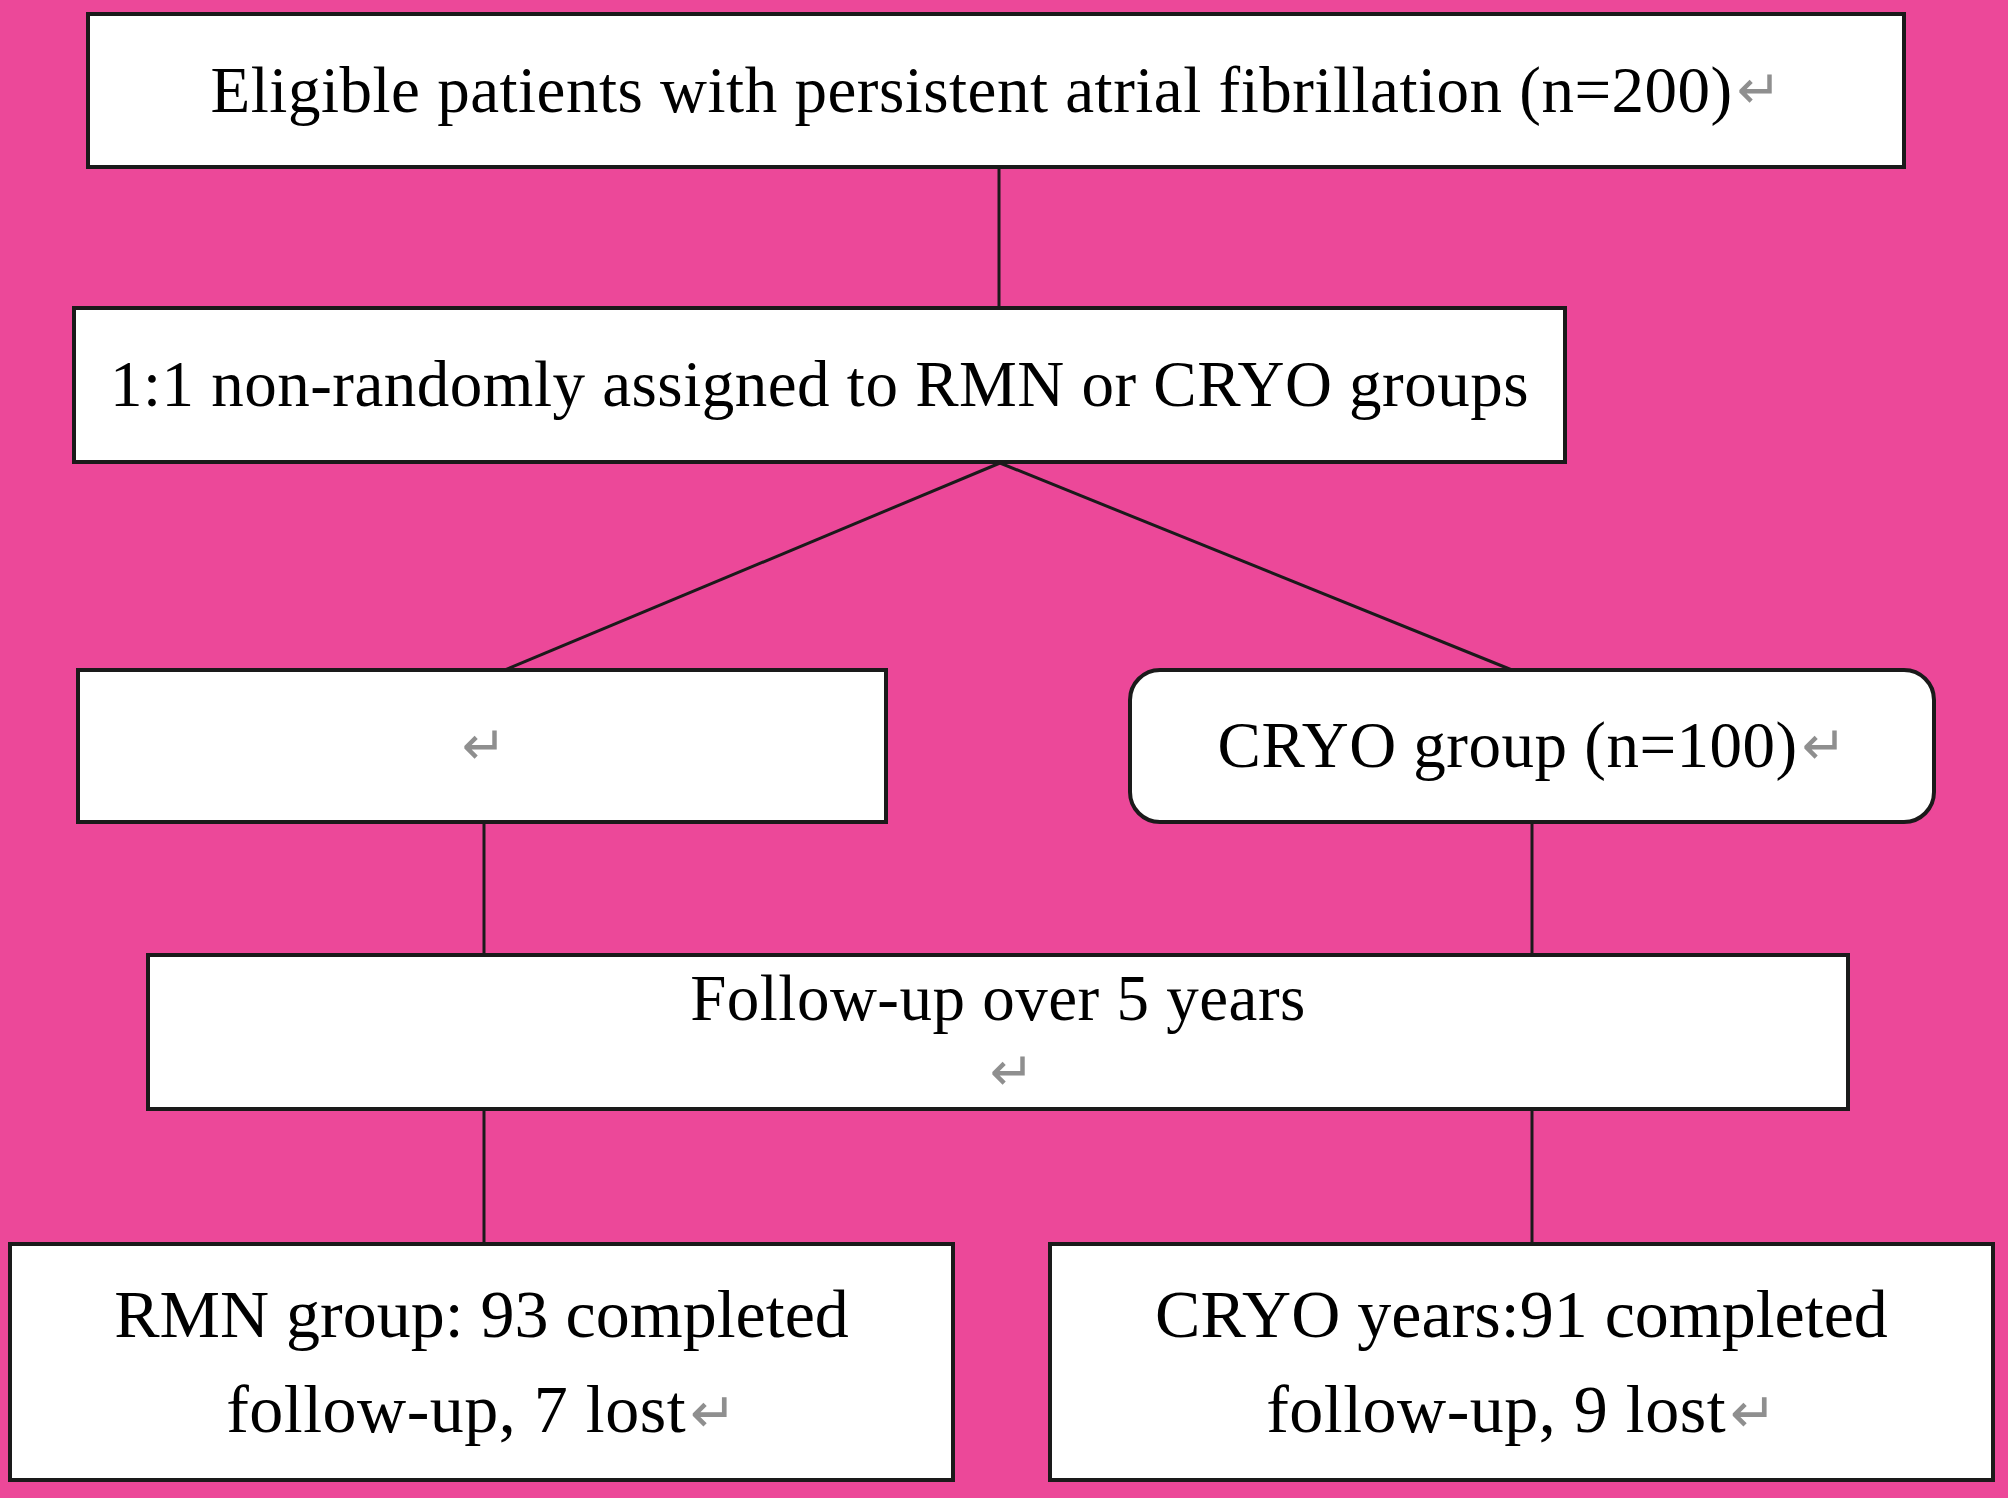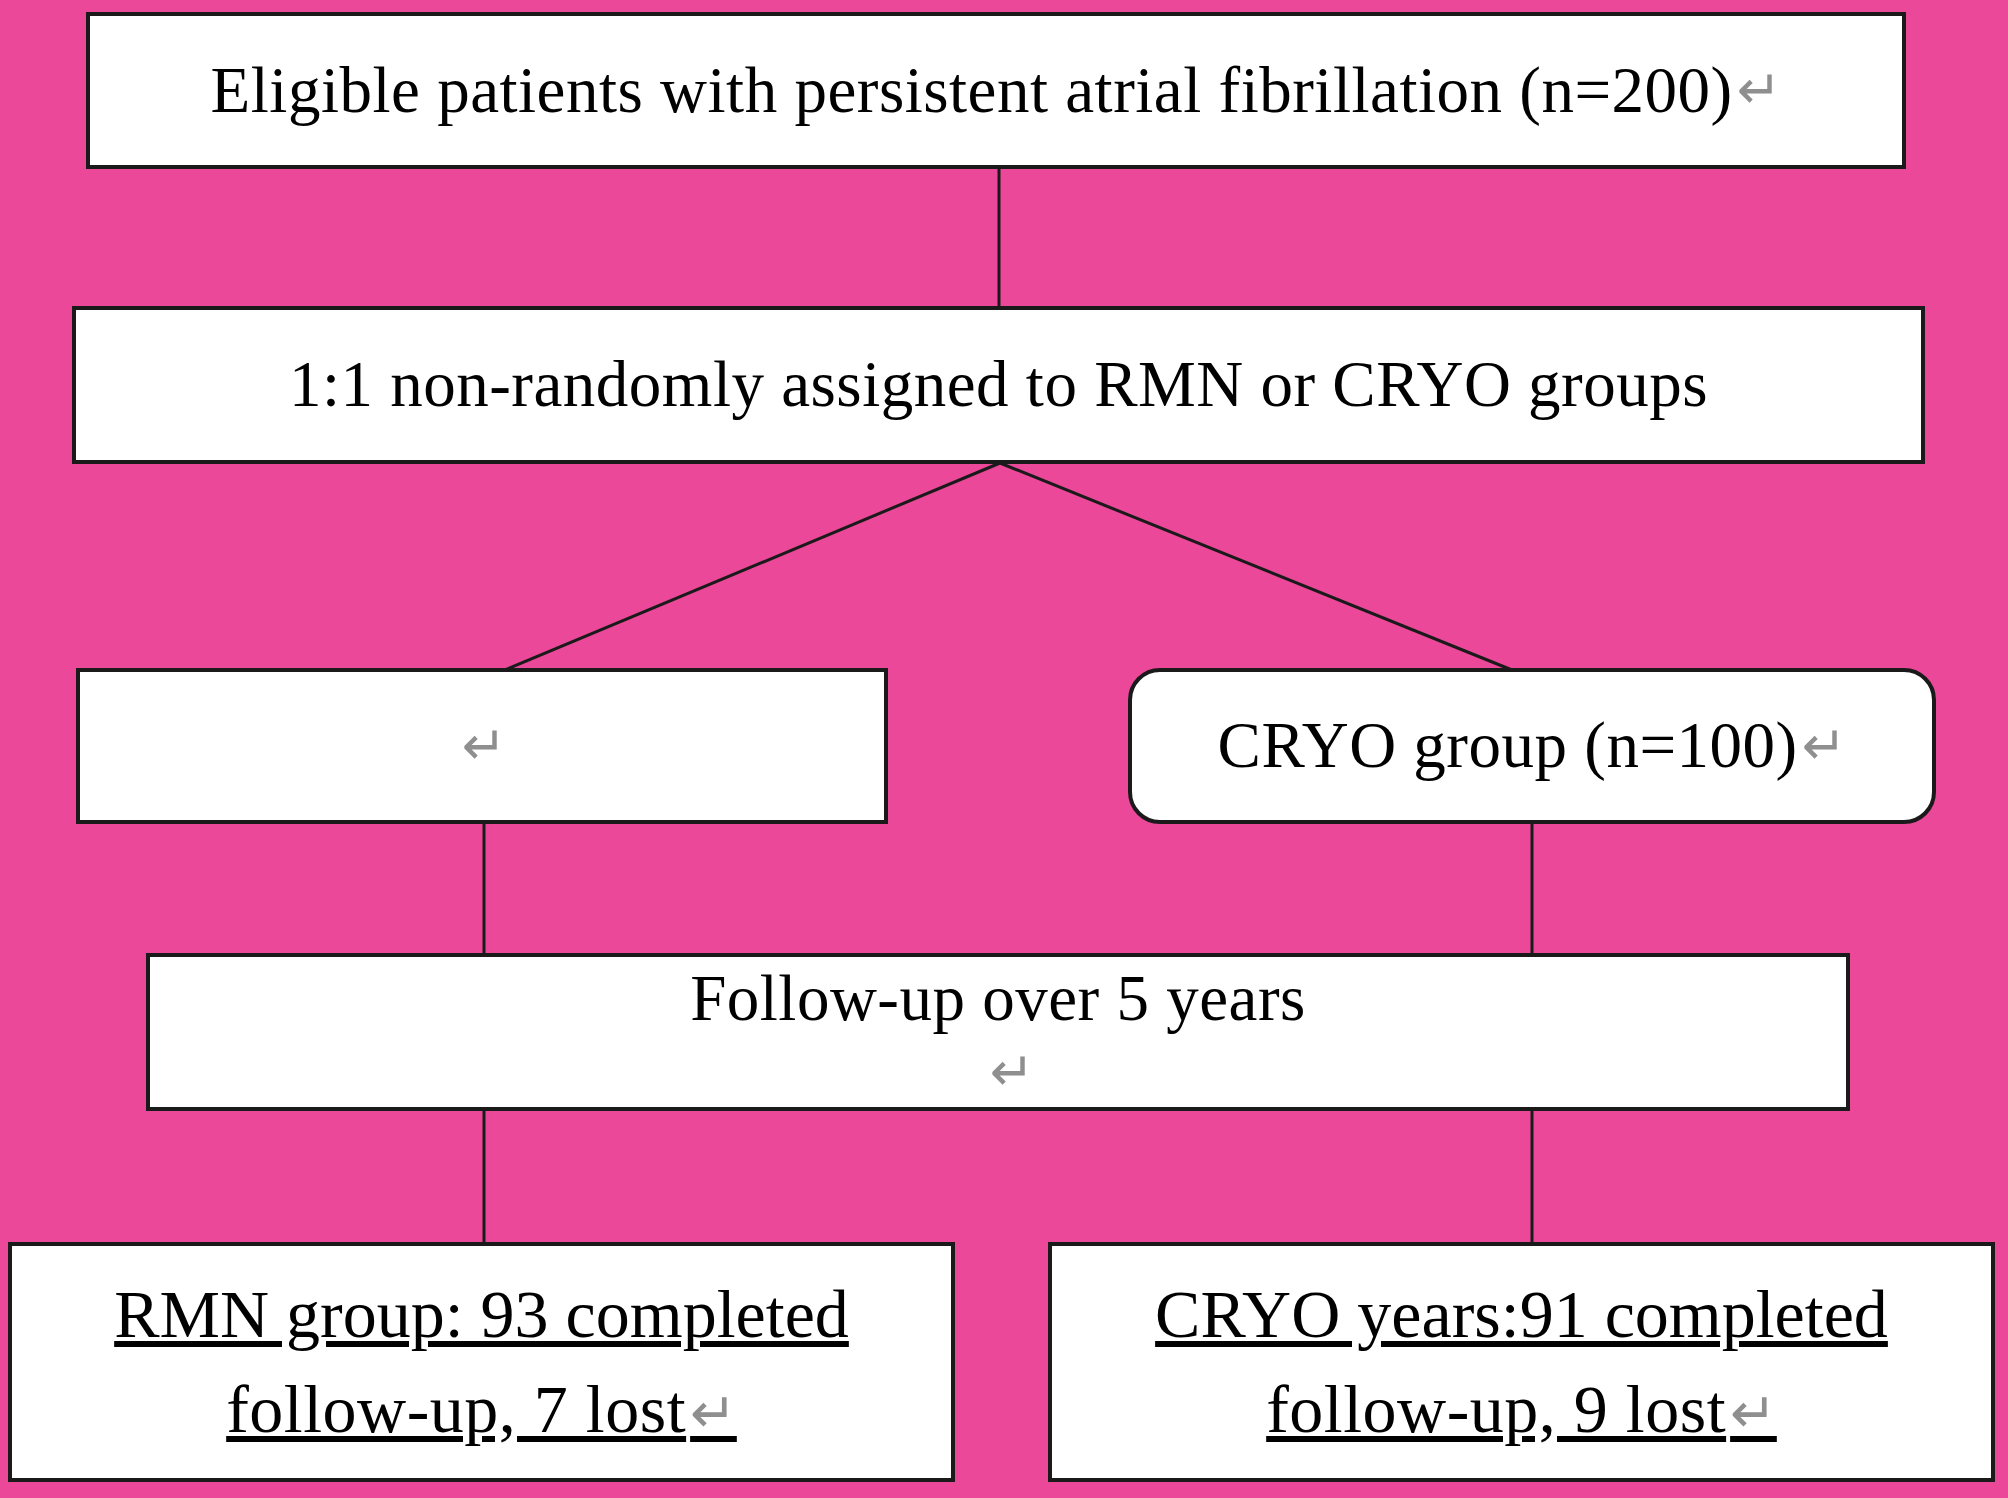--- a/index.html
+++ b/index.html
@@ -38,33 +38,33 @@
   }
   .node .txt { letter-spacing: 0.5px; }
   .ret {
     font-family: "DejaVu Sans", sans-serif;
     color: #8f8f8f;
     font-size: 0.82em;
     margin-left: 4px;
   }
   .ret.spaced { margin-left: 28px; }
   .node-eligible   { left: 86px;   top: 12px;   width: 1820px; height: 157px; }
-  .node-assignment { left: 72px;   top: 306px;  width: 1853px; height: 158px; }
+  .node-assignment { left: 72px;   top: 306px;  width: 1495px; height: 158px; }
   .node-rmn        { left: 76px;   top: 668px;  width: 812px;  height: 156px; }
   .node-cryo       { left: 1128px; top: 668px;  width: 808px;  height: 156px; border-radius: 32px; }
   .node-followup   { left: 146px;  top: 953px;  width: 1704px; height: 158px; flex-direction: column; }
   .node-outcome-left  { left: 8px;    top: 1242px; width: 947px; height: 240px; }
   .node-outcome-right { left: 1048px; top: 1242px; width: 947px; height: 240px; }
   .outcome {
     flex-direction: column;
     font-size: 68px;
     line-height: 1.4;
     justify-content: center;
   }
-  .outcome .line { display: block; text-decoration: underline; }
+  .outcome .line { display: block; }
 </style>
 </head>
 <body>
 
 <div class="canvas">
 
   <svg class="connectors" viewBox="0 0 2008 1498" xmlns="http://www.w3.org/2000/svg">
     <line x1="999" y1="168" x2="999" y2="308" stroke="#1a1a1a" stroke-width="3"></line>
     <line x1="1000" y1="463" x2="505" y2="670" stroke="#1a1a1a" stroke-width="3"></line>
     <line x1="1000" y1="463" x2="1512" y2="670" stroke="#1a1a1a" stroke-width="3"></line>

